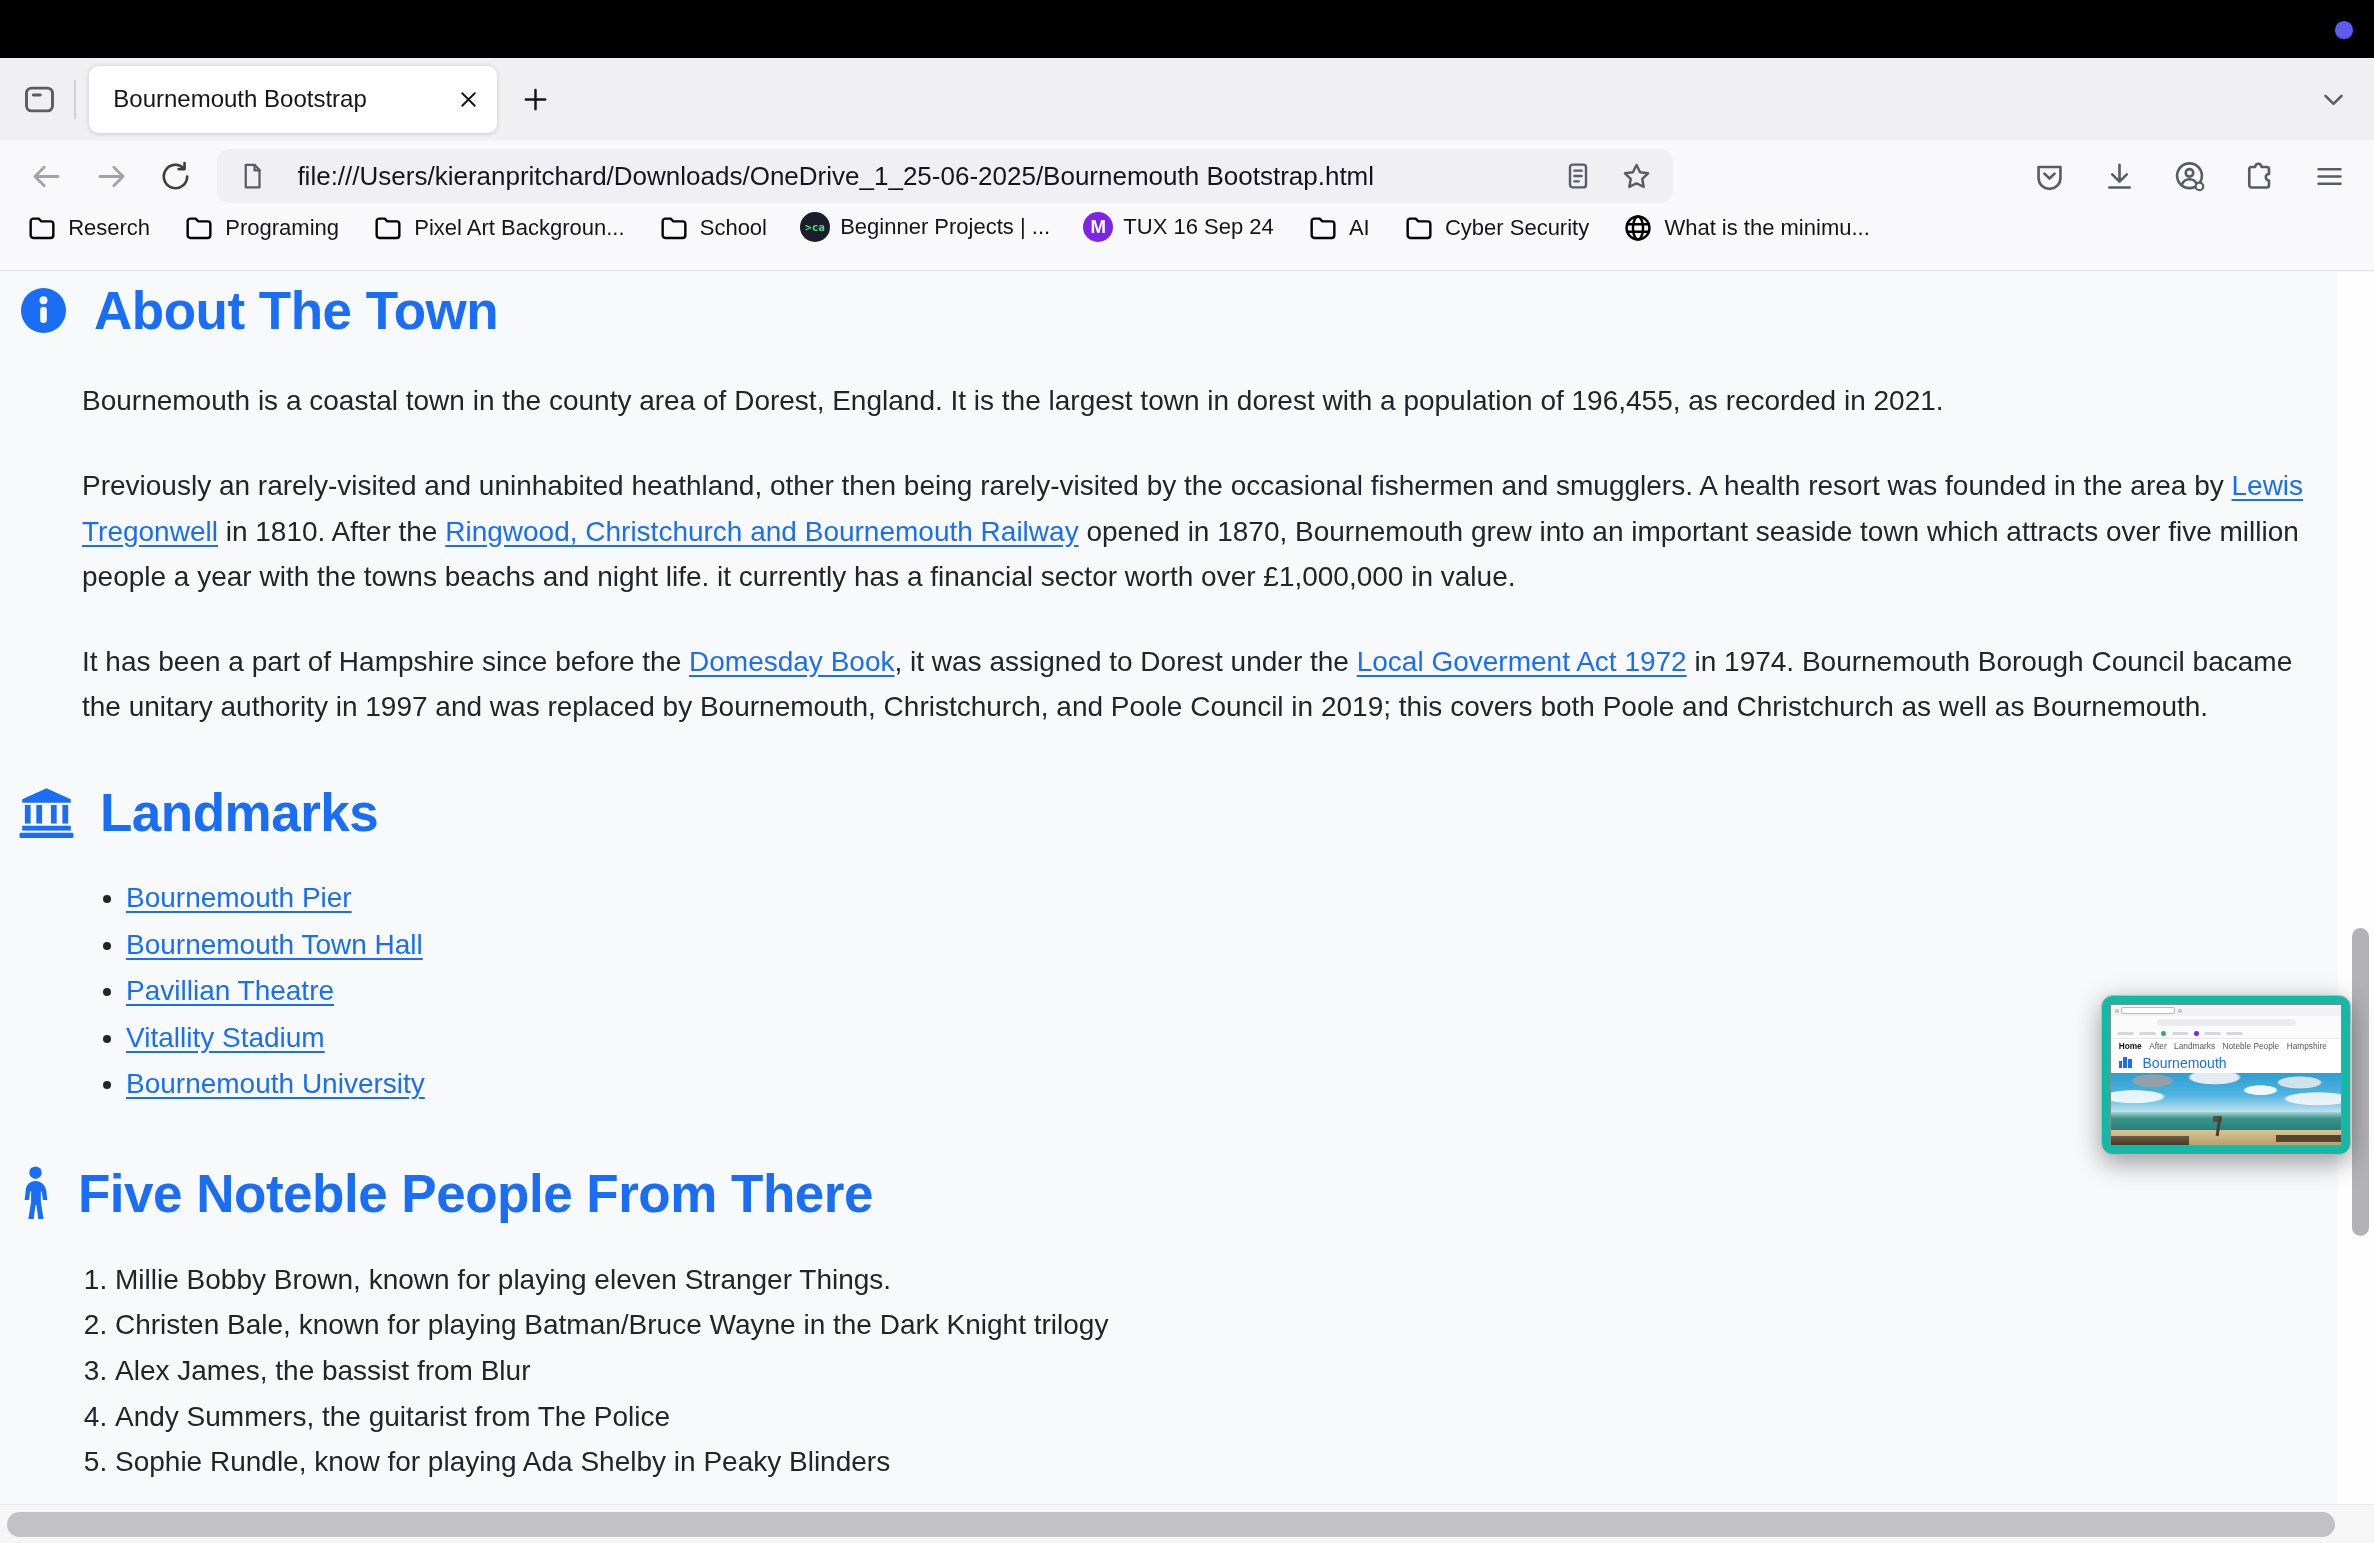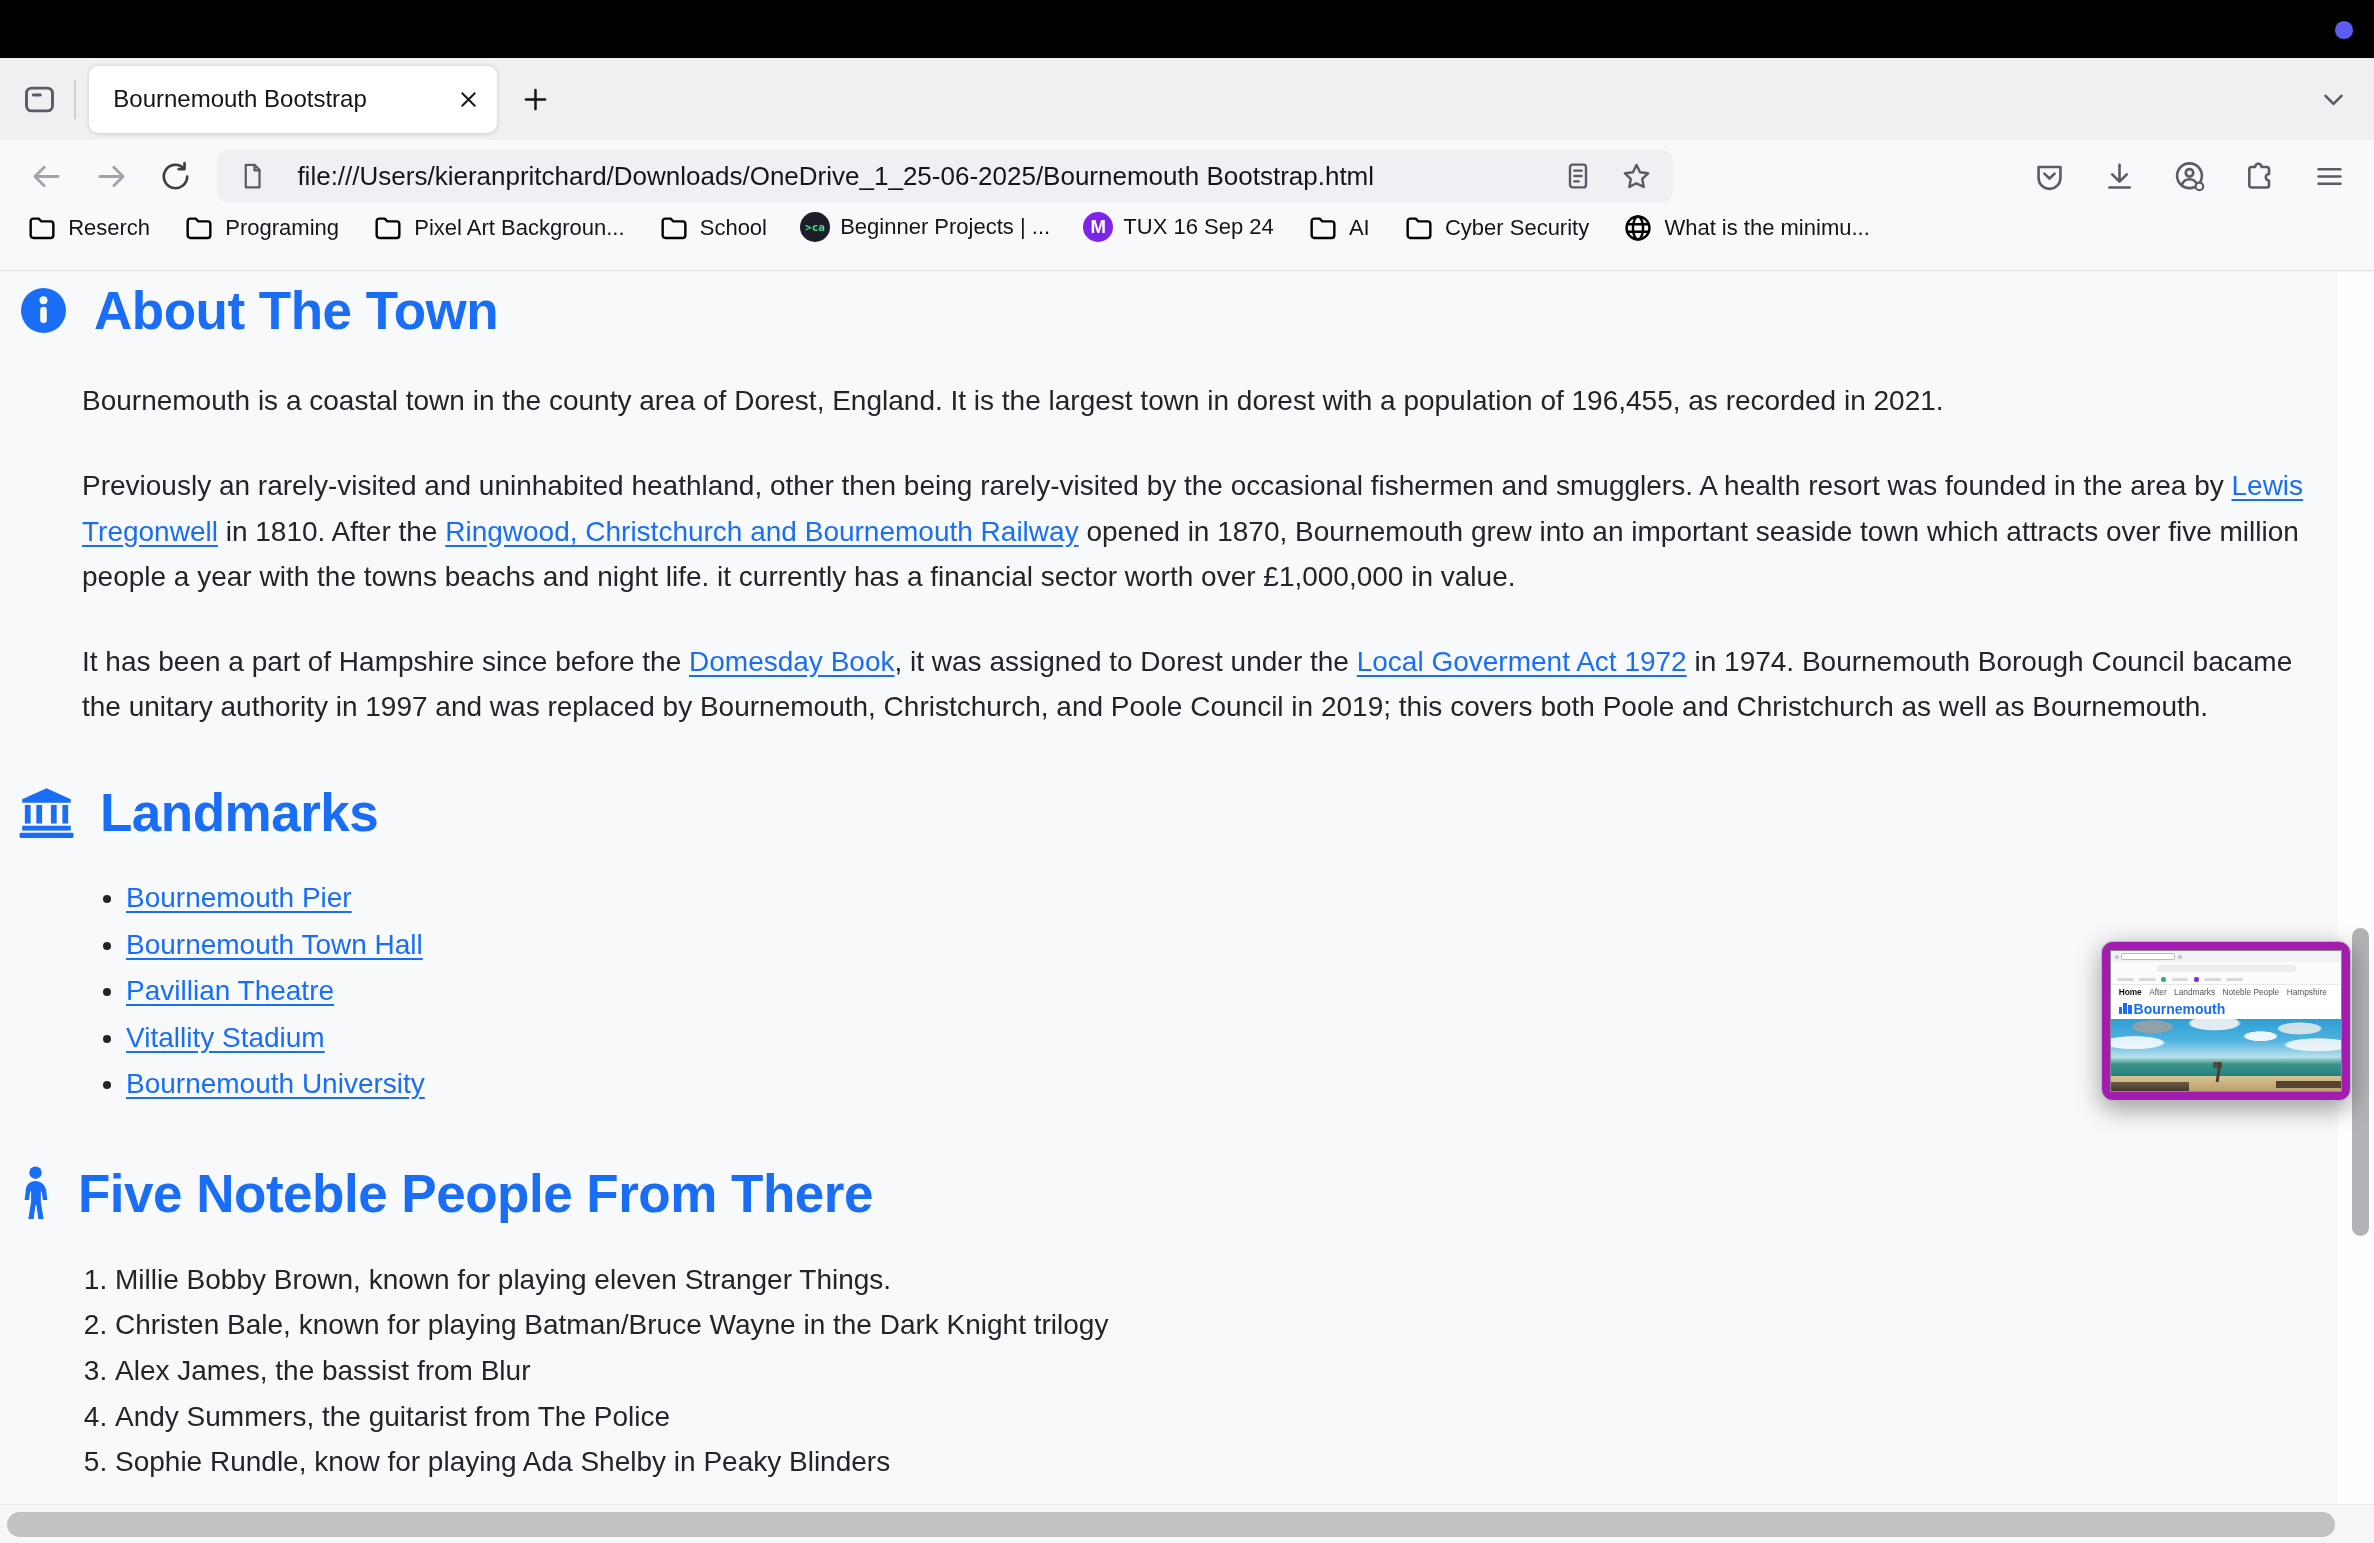--- a/index.html
+++ b/index.html
@@ -55,34 +55,34 @@
   ol.people { margin:33px 0 0 0; padding-left:74px; }
   ol.people li { font-size:28px; line-height:1.63; margin-bottom:0; }
 
   
   .v-gutter { position:absolute; top:272px; right:0; bottom:39px; width:37px; background:#fefefe; }
   .v-thumb { position:absolute; top:928px; right:6.5px; width:16.7px; height:308px; border-radius:9.3px; background:#b3b3b7; }
   .hbar { position:absolute; left:0; right:0; bottom:0; height:39px; background:#f6f6f7; border-top:0.9px solid #e7e7ea; }
   .h-thumb { position:absolute; left:7.4px; top:6.5px; width:2328px; height:25px; border-radius:13px; background:#c2c2c4; }
 
   
-  .pip { position:absolute; right:24px; top:941px; width:250px; height:160px; background:#a21caf; border:0.9px solid #b9b9b9; border-radius:12px; box-shadow:0 7.4px 26px rgba(0,0,0,.38); padding:8.3px; }
+  .pip { position:absolute; right:24px; top:995px; width:250px; height:160px; background:#14b8a6; border:0.9px solid #b9b9b9; border-radius:12px; box-shadow:0 7.4px 26px rgba(0,0,0,.38); padding:8.3px; }
   .pip-inner { width:100%; height:100%; border:0.9px solid #8a8a8a; background:#fff; overflow:hidden; display:flex; flex-direction:column; }
   .mini-tabrow { height:11px; background:#f2f2f4; display:flex; align-items:center; padding:0 3.7px; gap:2.8px; }
   .mini-tab { width:54px; height:7.4px; border:0.9px solid #bbb; border-radius:1.9px; background:#fff; }
   .mini-dot { width:3.7px; height:3.7px; border-radius:50%; background:#c6c6c6; }
   .mini-urlrow { height:13px; background:#fbfbfc; display:flex; align-items:center; padding:0 5.6px; }
   .mini-url { width:139px; height:7.4px; background:#ececef; border-radius:3.7px; margin:0 auto; }
   .mini-bmrow { height:9.3px; background:#fbfbfc; border-bottom:0.9px solid #e8e8e8; display:flex; align-items:center; gap:5.6px; padding:0 5.6px; }
   .mini-bm { width:16.7px; height:3.7px; background:#d7d7da; border-radius:1.9px; }
   .mini-bm.c1 { background:#27b36b; width:4.6px; height:4.6px; border-radius:50%; }
   .mini-bm.c2 { background:#7c24e8; width:4.6px; height:4.6px; border-radius:50%; }
   .mini-nav { height:14px; display:flex; align-items:center; gap:7.4px; padding:0 7.4px; font-size:8.3px; color:#555; }
   .mini-nav span:first-child { color:#111; font-weight:bold; }
-  .mini-brand { height:20.4px; display:flex; align-items:center; gap:2px; padding:0 7.4px; color:var(--accent,#1a6ef5); font-weight:bold; font-size:14px; }
+  .mini-brand { height:20.4px; display:flex; align-items:center; gap:11px; padding:0 7.4px; color:var(--accent,#1a6ef5); font-weight:normal; font-size:14px; }
   .mini-bldg { display:flex; align-items:flex-end; gap:0.9px; }
   .mini-bldg i { display:block; width:3.7px; background:var(--accent,#1a6ef5); }
   .mini-photo { flex:1; position:relative; overflow:hidden; }
   .mp-sky { position:absolute; inset:0 0 46% 0; background:linear-gradient(180deg,#2e9ed2 0%,#4fb3e0 55%,#bfe2ec 100%); }
   .mp-clouds { position:absolute; inset:0 0 40% 0;
     background:
       radial-gradient(35px 11px at 18% 18%, rgba(150,160,165,.95) 55%, rgba(150,160,165,0) 60%),
       radial-gradient(43px 12px at 45% 10%, rgba(235,240,242,.95) 55%, rgba(235,240,242,0) 62%),
       radial-gradient(37px 10.2px at 82% 22%, rgba(225,232,235,.9) 55%, rgba(225,232,235,0) 62%),
       radial-gradient(28px 8.3px at 65% 40%, rgba(255,255,255,.9) 55%, rgba(255,255,255,0) 62%),

